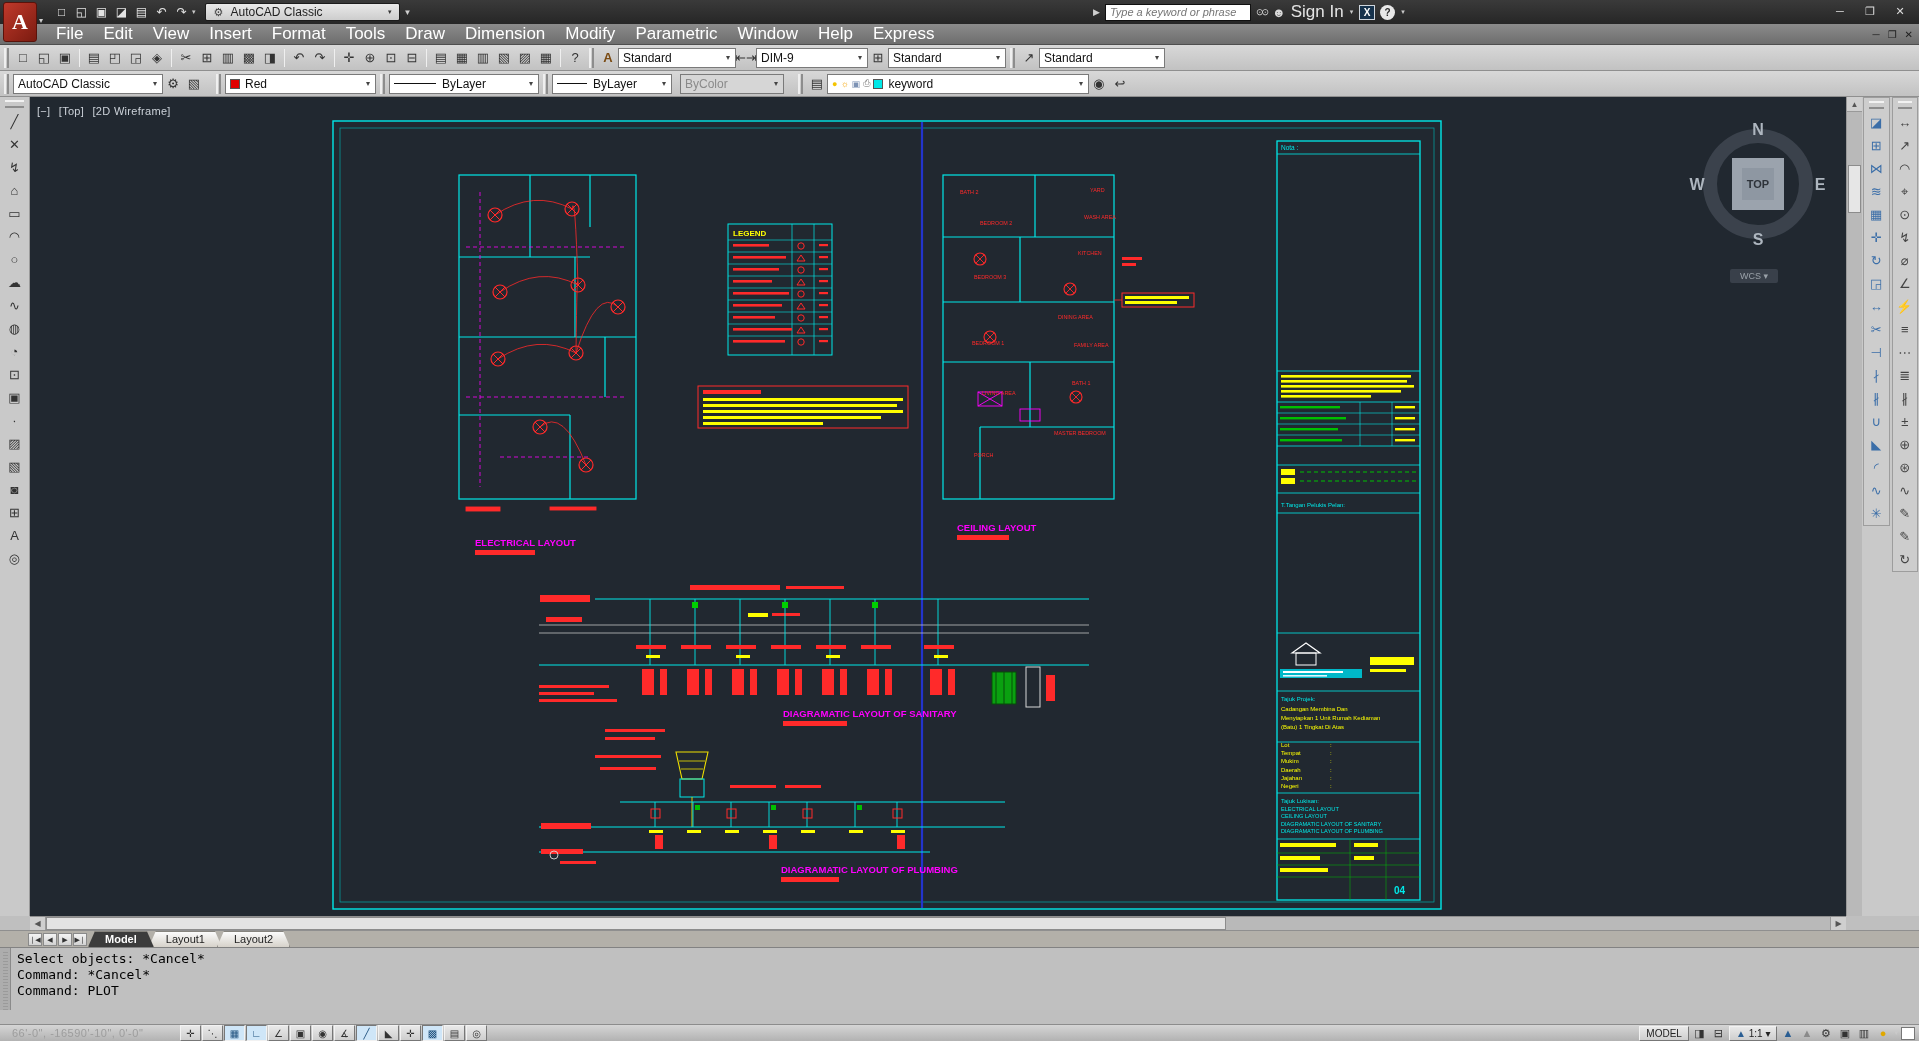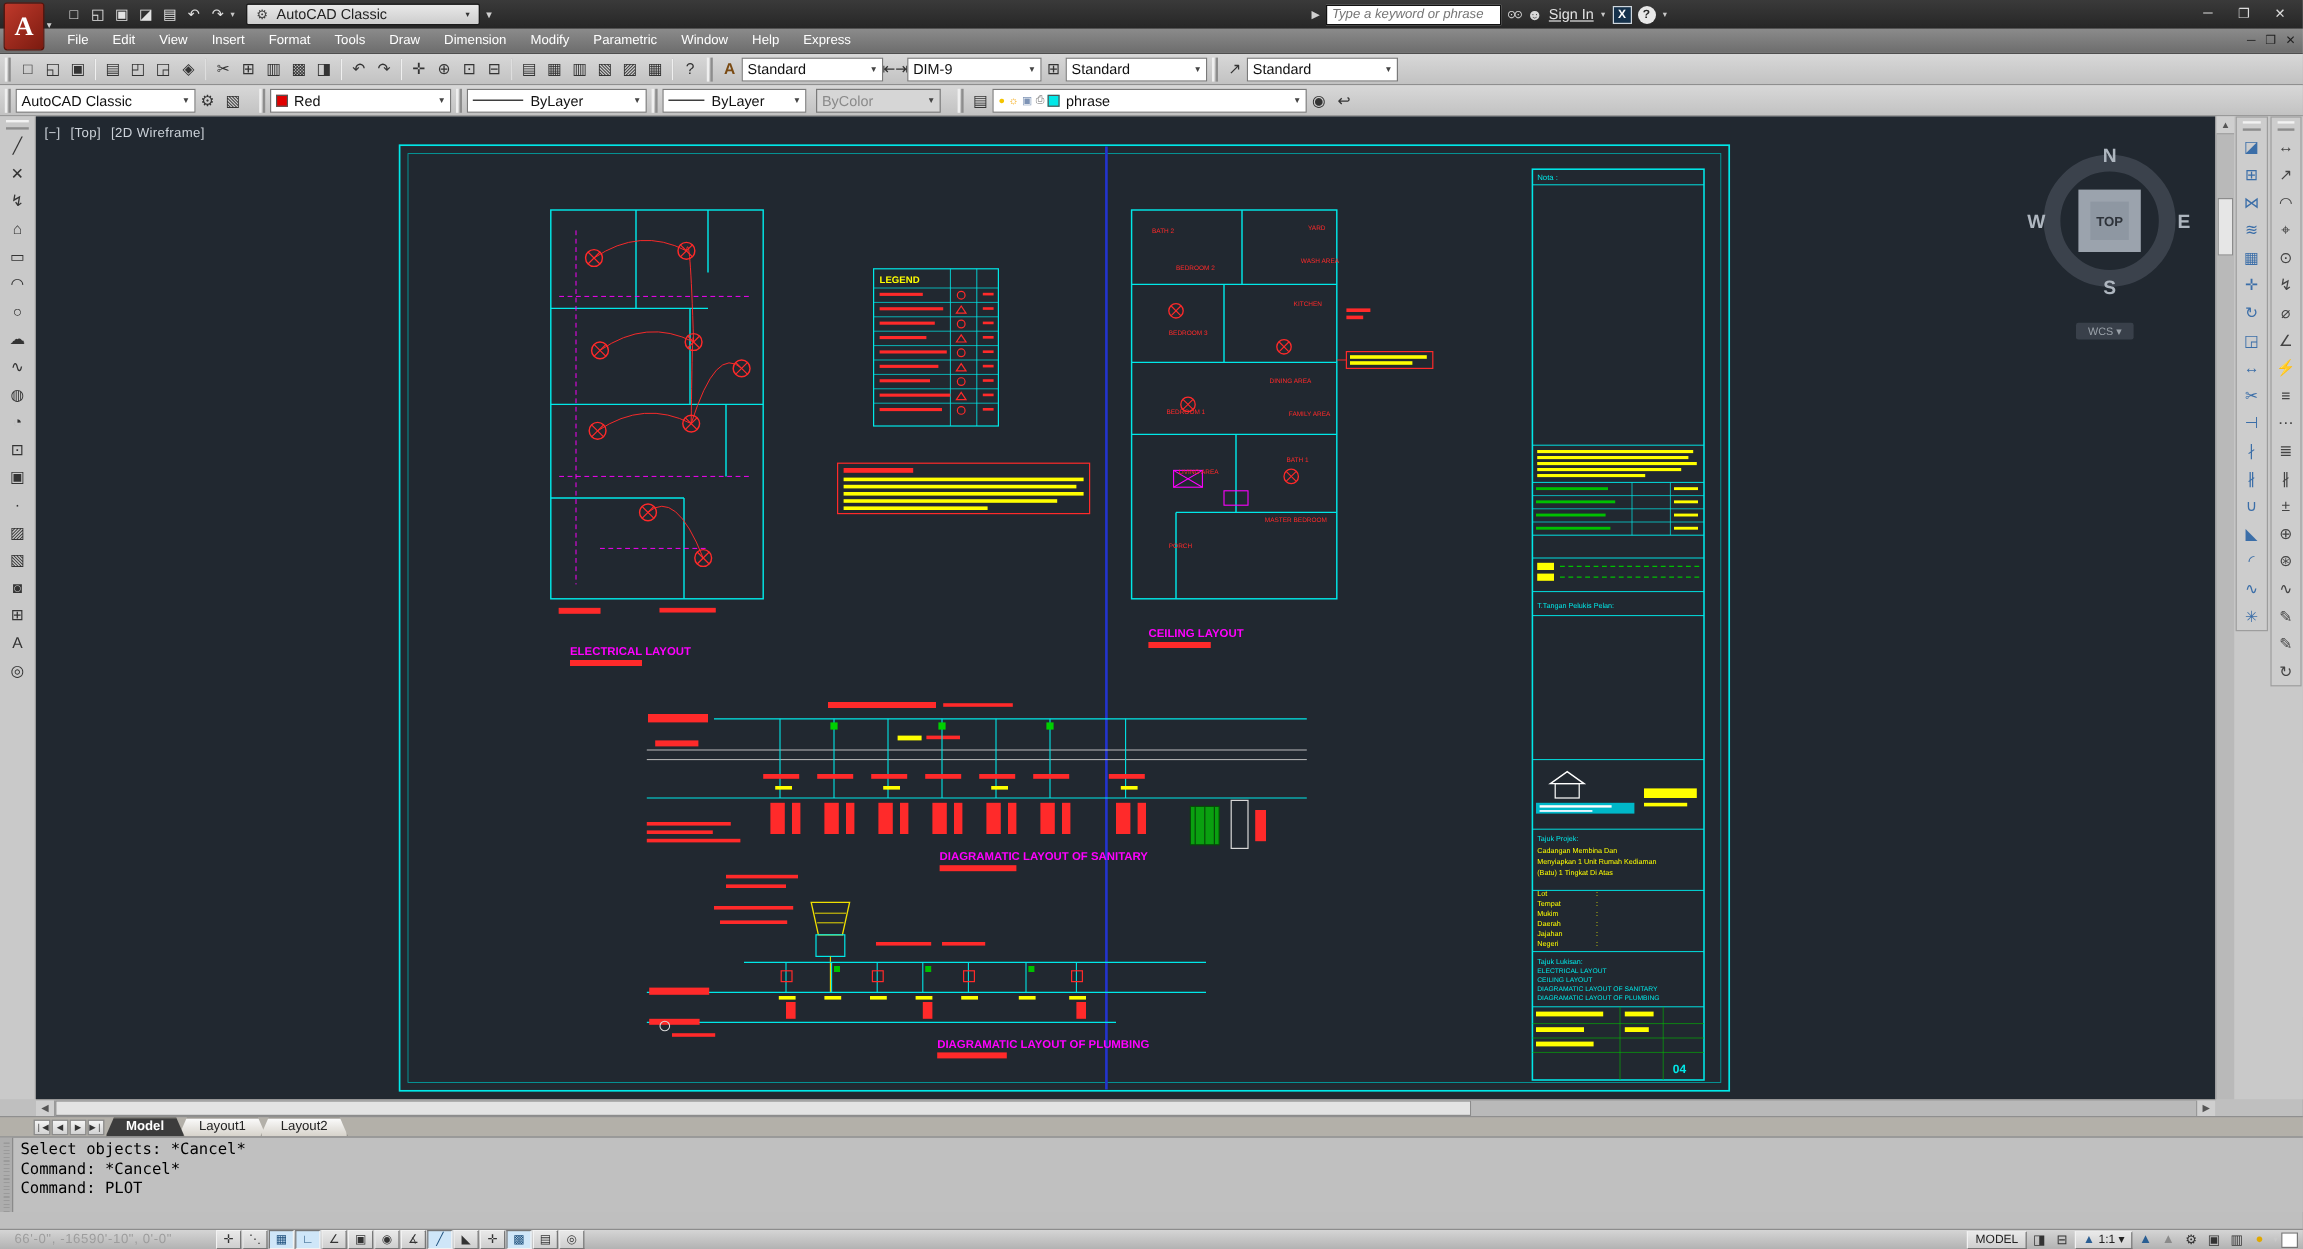--- a/index.html
+++ b/index.html
@@ -15,29 +15,29 @@
   .qat .ticon{width:19px;height:19px;color:#e3e3e3;font-size:12px;display:inline-flex;align-items:center;justify-content:center;}
   .dd{font-size:7px;color:#c9c9c9;margin:0 1px;}
   .ws-combo{display:flex;align-items:center;gap:5px;height:18px;margin-left:8px;padding:0 6px;background:linear-gradient(#e9e9e9,#cdcdcd);border:1px solid #1c1c1c;border-radius:2px;color:#222;font-size:12px;min-width:195px;}
   .ws-combo .dd{color:#333;margin-left:auto;}
   .qat-more{margin-left:4px;font-size:8px;color:#d0d0d0;}
   .infocenter{position:absolute;left:1093px;top:2px;height:20px;display:flex;align-items:center;gap:5px;}
   .ic-arrow{color:#cfcfcf;font-size:9px;}
   .search{width:146px;height:17px;border:1px solid #111;background:#fff;font-style:italic;font-size:11px;color:#777;padding:0 4px;font-family:"Liberation Sans",sans-serif;}
   .binoc{color:#d9d9d9;font-size:9px;letter-spacing:-2px;}
   .person-glyph{color:#d9d9d9;font-size:13px;}
-  .signin{font-size:12px;color:#e4e4e4;text-decoration:underline;}
+  .signin{font-size:17px;color:#e4e4e4;}
   .xbadge{width:16px;height:15px;background:#16324c;border:1px solid #cfd6dd;color:#fff;font-size:10px;font-weight:bold;display:inline-flex;align-items:center;justify-content:center;}
   .helpbadge{width:15px;height:15px;border-radius:50%;background:#e8e8e8;color:#2a2a2a;font-size:10px;font-weight:bold;display:inline-flex;align-items:center;justify-content:center;}
   .winbtns{position:absolute;right:4px;top:0;display:flex;height:22px;}
   .winbtns span{width:30px;display:flex;align-items:center;justify-content:center;color:#dcdcdc;font-size:11px;}
 
   
   .menubar{position:absolute;left:0;top:24px;width:1919px;height:21px;background:linear-gradient(#8b8b8b,#6d6d6d);display:flex;align-items:center;padding-left:46px;border-bottom:1px solid #4e4e4e;}
-  .menu-item{color:#fff;font-size:11px;padding:0 10px;height:100%;display:inline-flex;align-items:center;}
+  .menu-item{color:#fff;font-size:17px;padding:0 10px;height:100%;display:inline-flex;align-items:center;}
   .doc-controls{position:absolute;right:6px;top:0;height:100%;display:flex;align-items:center;gap:8px;}
   .doc-controls span{color:#1e1e1e;font-size:10px;}
 
   
   .tbrow{position:absolute;left:0;width:1919px;background:linear-gradient(#d8d8d8,#c2c2c2);display:flex;align-items:center;border-bottom:1px solid #8f8f8f;}
   .tb1{top:45px;height:26px;}
   .tb2{top:71px;height:26px;}
   .tbgrip{width:5px;height:20px;border-left:2px solid #efefef;border-right:2px solid #8d8d8d;margin:0 4px;}
   .ticonrow{display:flex;align-items:center;gap:1px;}
   .ticon{width:20px;height:20px;display:inline-flex;align-items:center;justify-content:center;font-size:13px;color:#333;}
@@ -253,21 +253,21 @@
     <div class="tbgrip" style="margin-left:14px"></div>
     <div class="ticonrow">
         <span class="ticon">▤</span>
       </div>
     <div class="combo" style="width:262px">
       <span class="mini" style="color:#f4c400">●</span>
       <span class="mini" style="color:#f4a300">☼</span>
       <span class="mini" style="color:#7d93b5">▣</span>
       <span class="mini" style="color:#666">⎙</span>
       <span class="swatch" style="background:#00e8e8"></span>
-      <span>phrase</span>
+      <span>keyword</span>
         <span class="dd">▾</span>
     </div>
     <div class="ticonrow">
         <span class="ticon">◉</span>
         <span class="ticon">↩</span>
       </div>
   </div>
 
   <div class="workspace">
 

